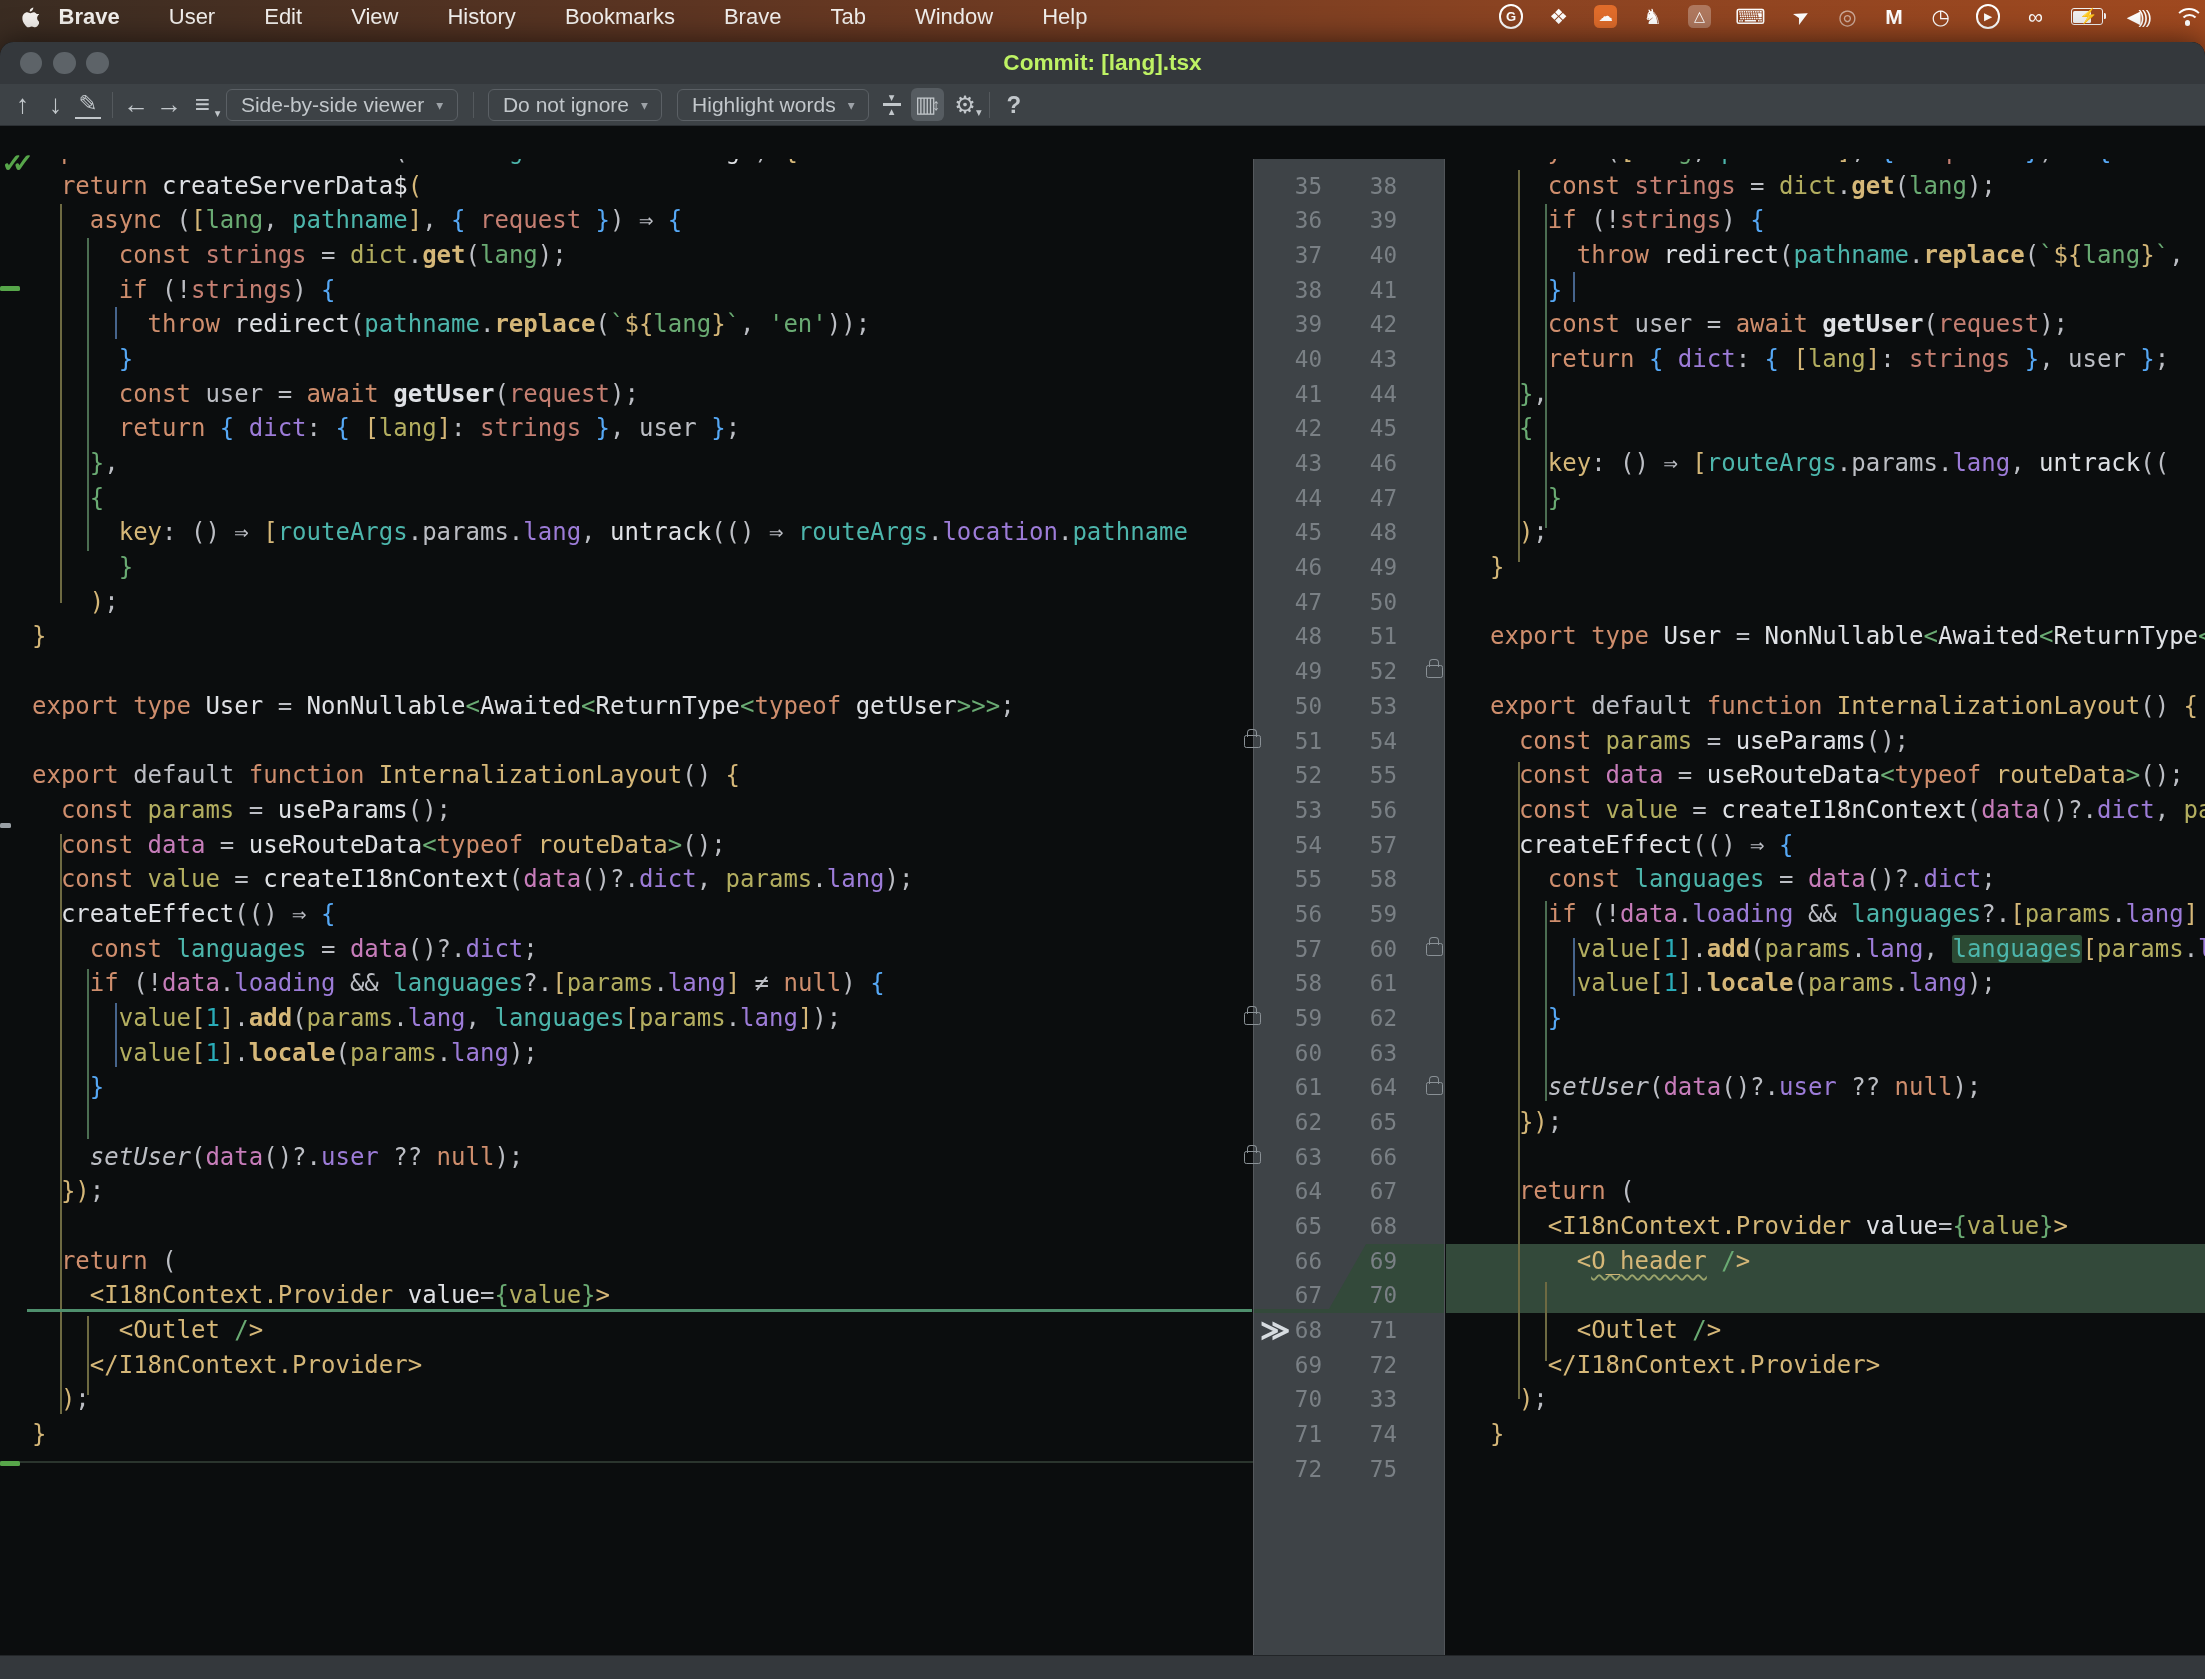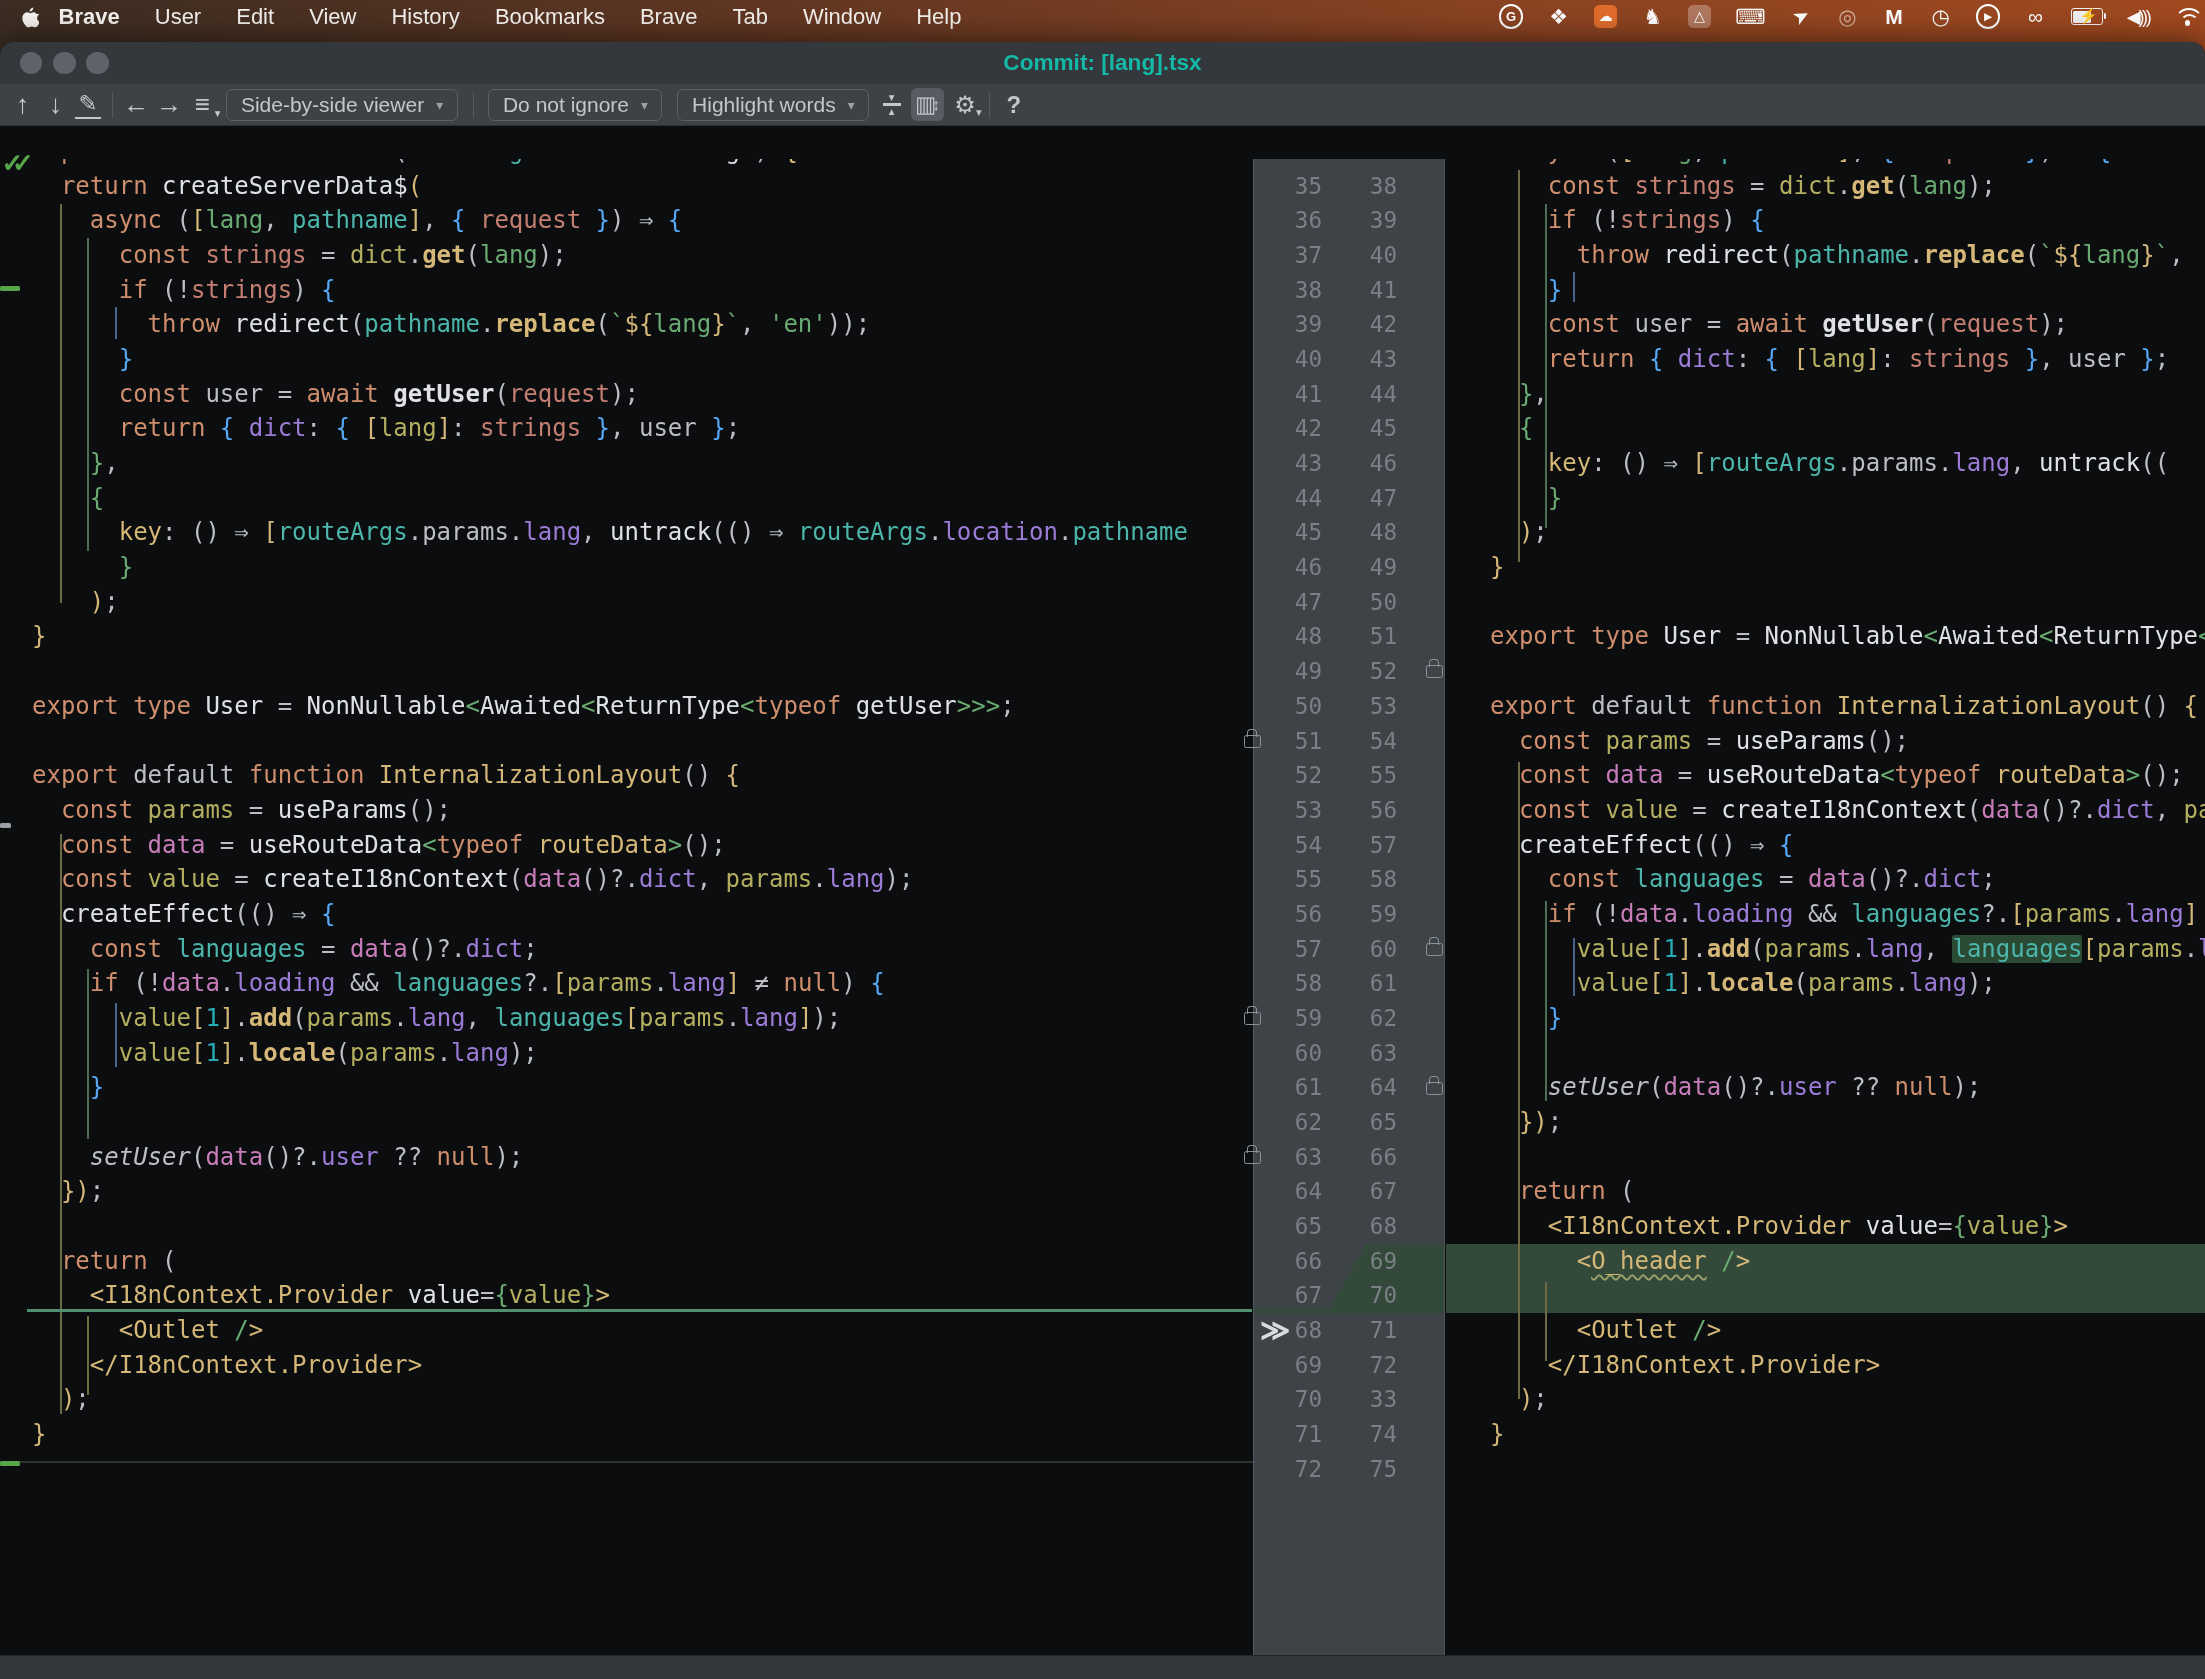--- a/index.html
+++ b/index.html
@@ -3,21 +3,21 @@
 <meta charset="utf-8">
 <style>
   html,body{margin:0;padding:0;background:#1e1a17}
   .stage{position:relative;width:2205px;height:1679px;overflow:hidden;
     background:linear-gradient(100deg,#3a2c22 0%,#5d3522 28%,#8a4322 60%,#a84b1e 100%);
     font-family:"Liberation Sans",sans-serif}
 
   
   .menubar{position:absolute;top:0;left:0;right:0;height:33px;display:flex;align-items:center;color:#f3f0ed;font-size:22px}
   .apple{margin:0 19.6px 0 21px;display:flex;align-items:center}
-  .menu-items{display:flex;gap:35px;align-items:center}
+  .menu-items{display:flex;gap:49px;align-items:center}
   .menu-item{cursor:default;white-space:nowrap}
   .menu-item.bold{font-weight:bold}
   .status-icons{position:absolute;right:4.5px;top:0;height:33px;display:flex;align-items:center;gap:24px;color:#fff}
   .sic{display:flex;align-items:center;justify-content:center;min-width:22.6px;height:33px;font-size:21px}
   .gcirc{width:20.3px;height:20.3px;border:2.3px solid #fff;border-radius:50%;display:flex;align-items:center;justify-content:center;font-size:13px;font-weight:bold}
   .clbox{width:23.4px;height:23.4px;background:#e06c2b;border-radius:5.3px;display:flex;align-items:center;justify-content:center;font-size:14.3px;color:#fff}
   .tribox{width:23.4px;height:23.4px;background:rgba(255,255,255,.28);border-radius:5.3px;display:flex;align-items:center;justify-content:center;font-size:14.3px}
   .tg{display:inline-block;transform:rotate(-28deg);font-size:19.6px}
   .pcirc{width:20.3px;height:20.3px;border:2.3px solid #fff;border-radius:50%;display:flex;align-items:center;justify-content:center;font-size:10.6px}
   .batt{position:relative;width:30px;height:15px;border:1.5px solid #f0f0f0;border-radius:3px;display:inline-block}
@@ -28,21 +28,21 @@
   .wifi{position:relative;width:27px;height:19.6px;overflow:hidden;display:inline-block}
   .wifi i{position:absolute;border:2.3px solid #fff;border-radius:50%;border-bottom-color:transparent;border-left-color:transparent;border-right-color:transparent;transform:rotate(0deg)}
   .wifi .a1{left:0.8px;top:1.5px;width:26px;height:26px}
   .wifi .a2{left:6px;top:6.8px;width:15px;height:15px}
   .wifi .dot{left:11.3px;top:13.6px;width:5.3px;height:5.3px;background:#fff;border:none;border-radius:50%}
 
   
   .window{position:absolute;top:42px;left:0;width:2205px;height:1637px;border-radius:13.6px 13.6px 0 0;overflow:hidden;background:#0b0d0e;box-shadow:0 0 30px rgba(0,0,0,.6)}
   .titlebar{height:42px;background:#34383c;position:relative;display:flex;align-items:center;justify-content:center}
   .tl{position:absolute;top:9.8px;width:22.6px;height:22.6px;border-radius:50%;background:#5d6368}
-  .win-title{font-size:22.6px;font-weight:bold;color:#14b8a6}
+  .win-title{font-size:22.6px;font-weight:bold;color:#bef264}
 
   
   .toolbar{height:41px;background:#3d4246;border-bottom:0.8px solid #2c3034;display:flex;align-items:center;color:#c2c7cb}
   .tbtn{display:flex;align-items:center;justify-content:center;min-width:33px;height:33px;font-size:26px;color:#c2c7cb;position:relative}
   .pencil{font-size:22.6px;border-bottom:2.3px solid #c2c7cb;padding-bottom:0;line-height:19.6px;height:26px;min-width:26px;margin:0 3px}
   .vsep{width:0.8px;height:26px;background:#54595d;margin:0 7.5px}
   .dd{display:flex;align-items:center;gap:12px;border:0.8px solid #5b6065;border-radius:6px;height:30px;padding:0 13.6px;margin:0 7.5px;font-size:21px;white-space:nowrap}
   .dd .caret{font-size:13.6px;color:#9da2a7}
   .hamb{position:relative}
   .hamb .mini{position:absolute;right:-1.5px;bottom:1.5px;font-size:11.3px}

